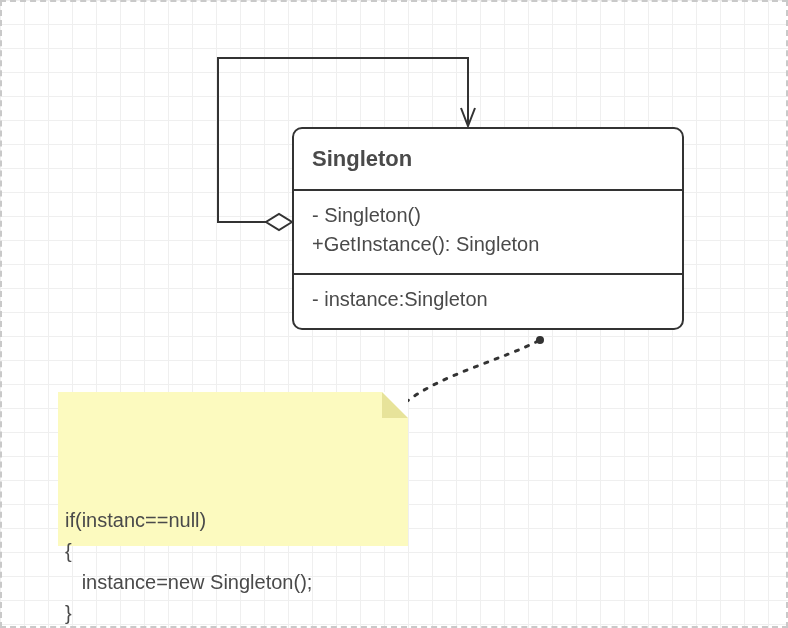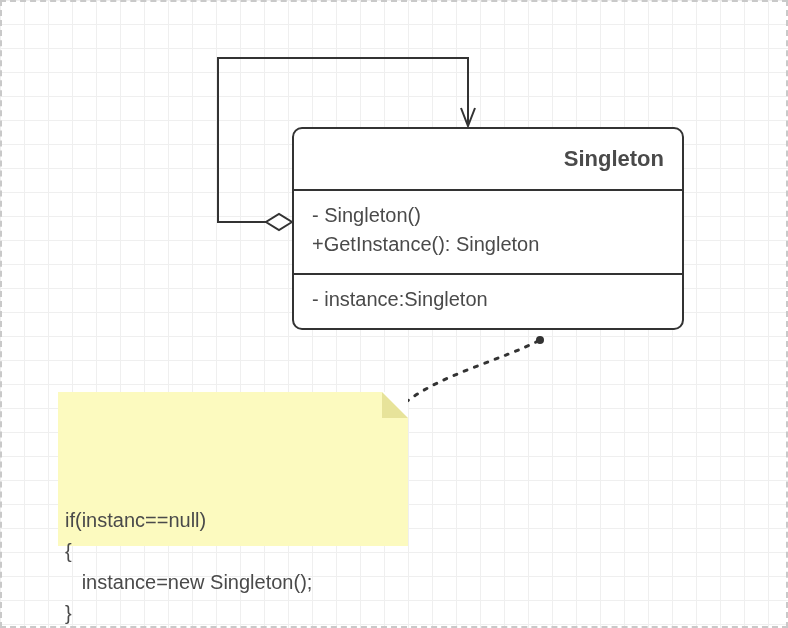--- a/index.html
+++ b/index.html
@@ -34,21 +34,21 @@
     border: 2px solid #333;
     border-radius: 10px;
     background: #ffffff;
   }
   .class-section {
     padding: 10px 18px 14px 18px;
     font-size: 20px;
     line-height: 1.45;
   }
   .class-section.title {
-    text-align: right;
+    text-align: left;
     font-weight: 700;
     font-size: 22px;
     padding-top: 14px;
     padding-bottom: 14px;
   }
   .class-section + .class-section {
     border-top: 2px solid #333;
   }
 
   

